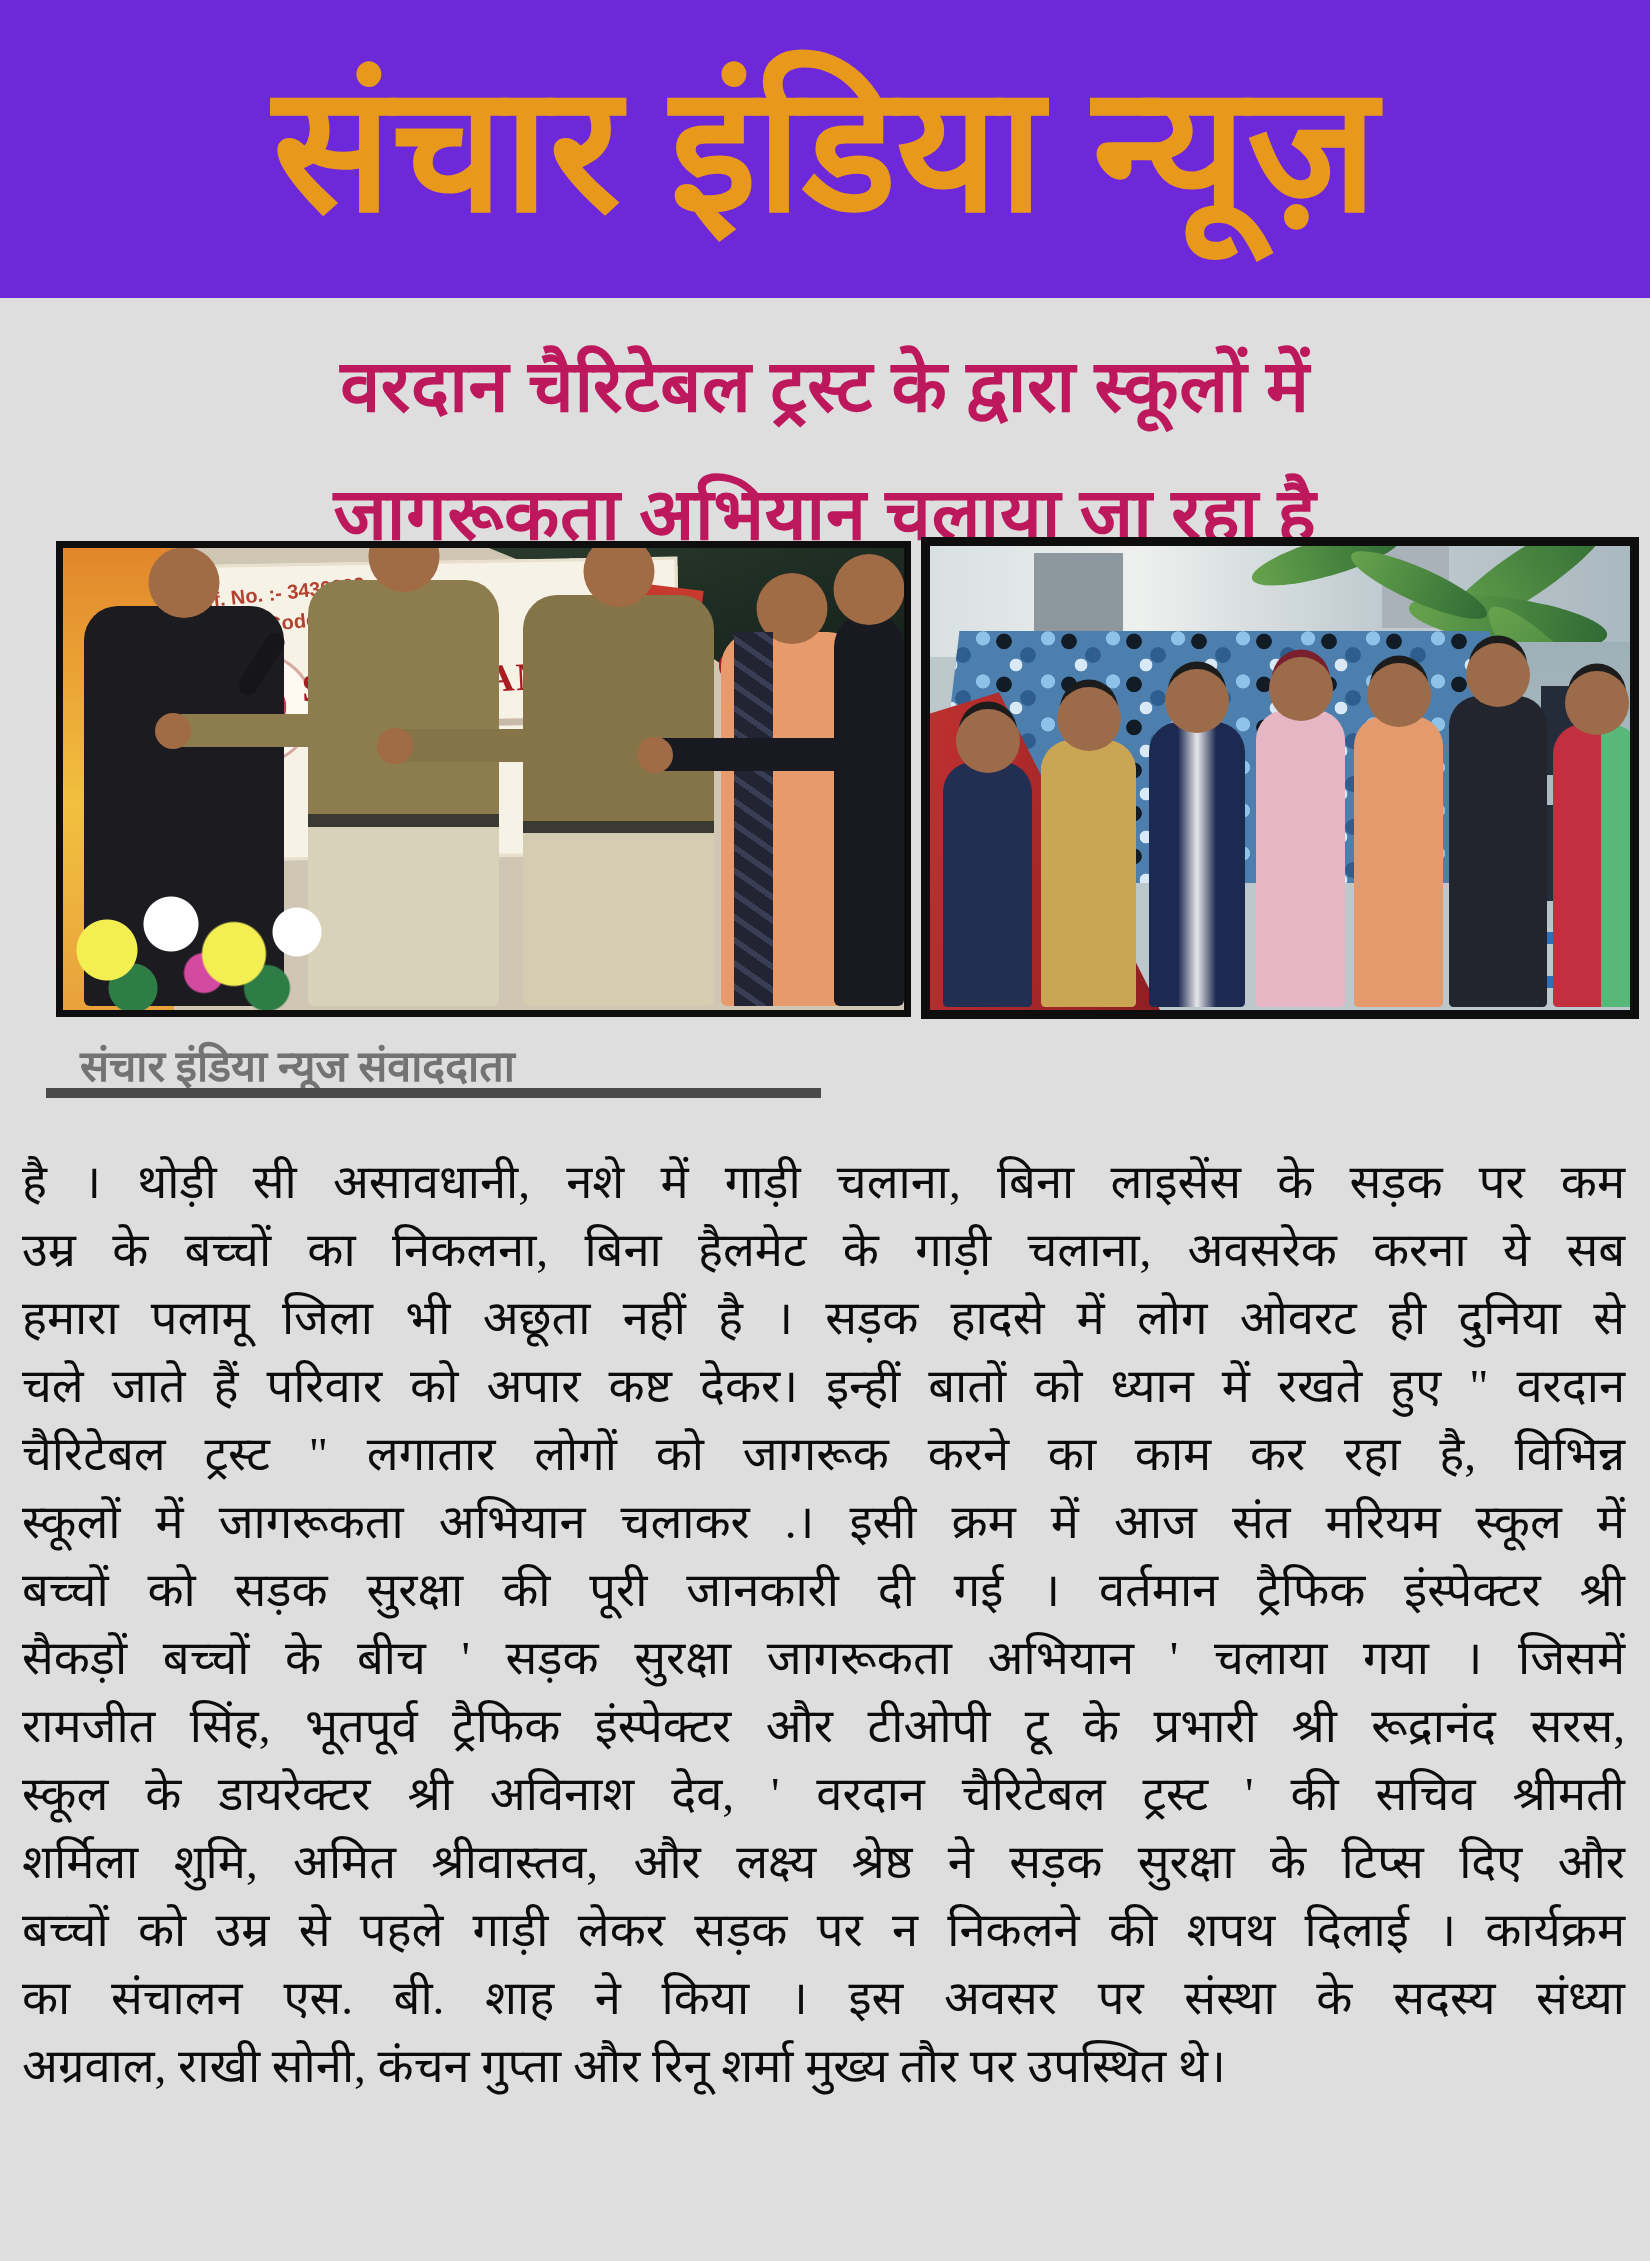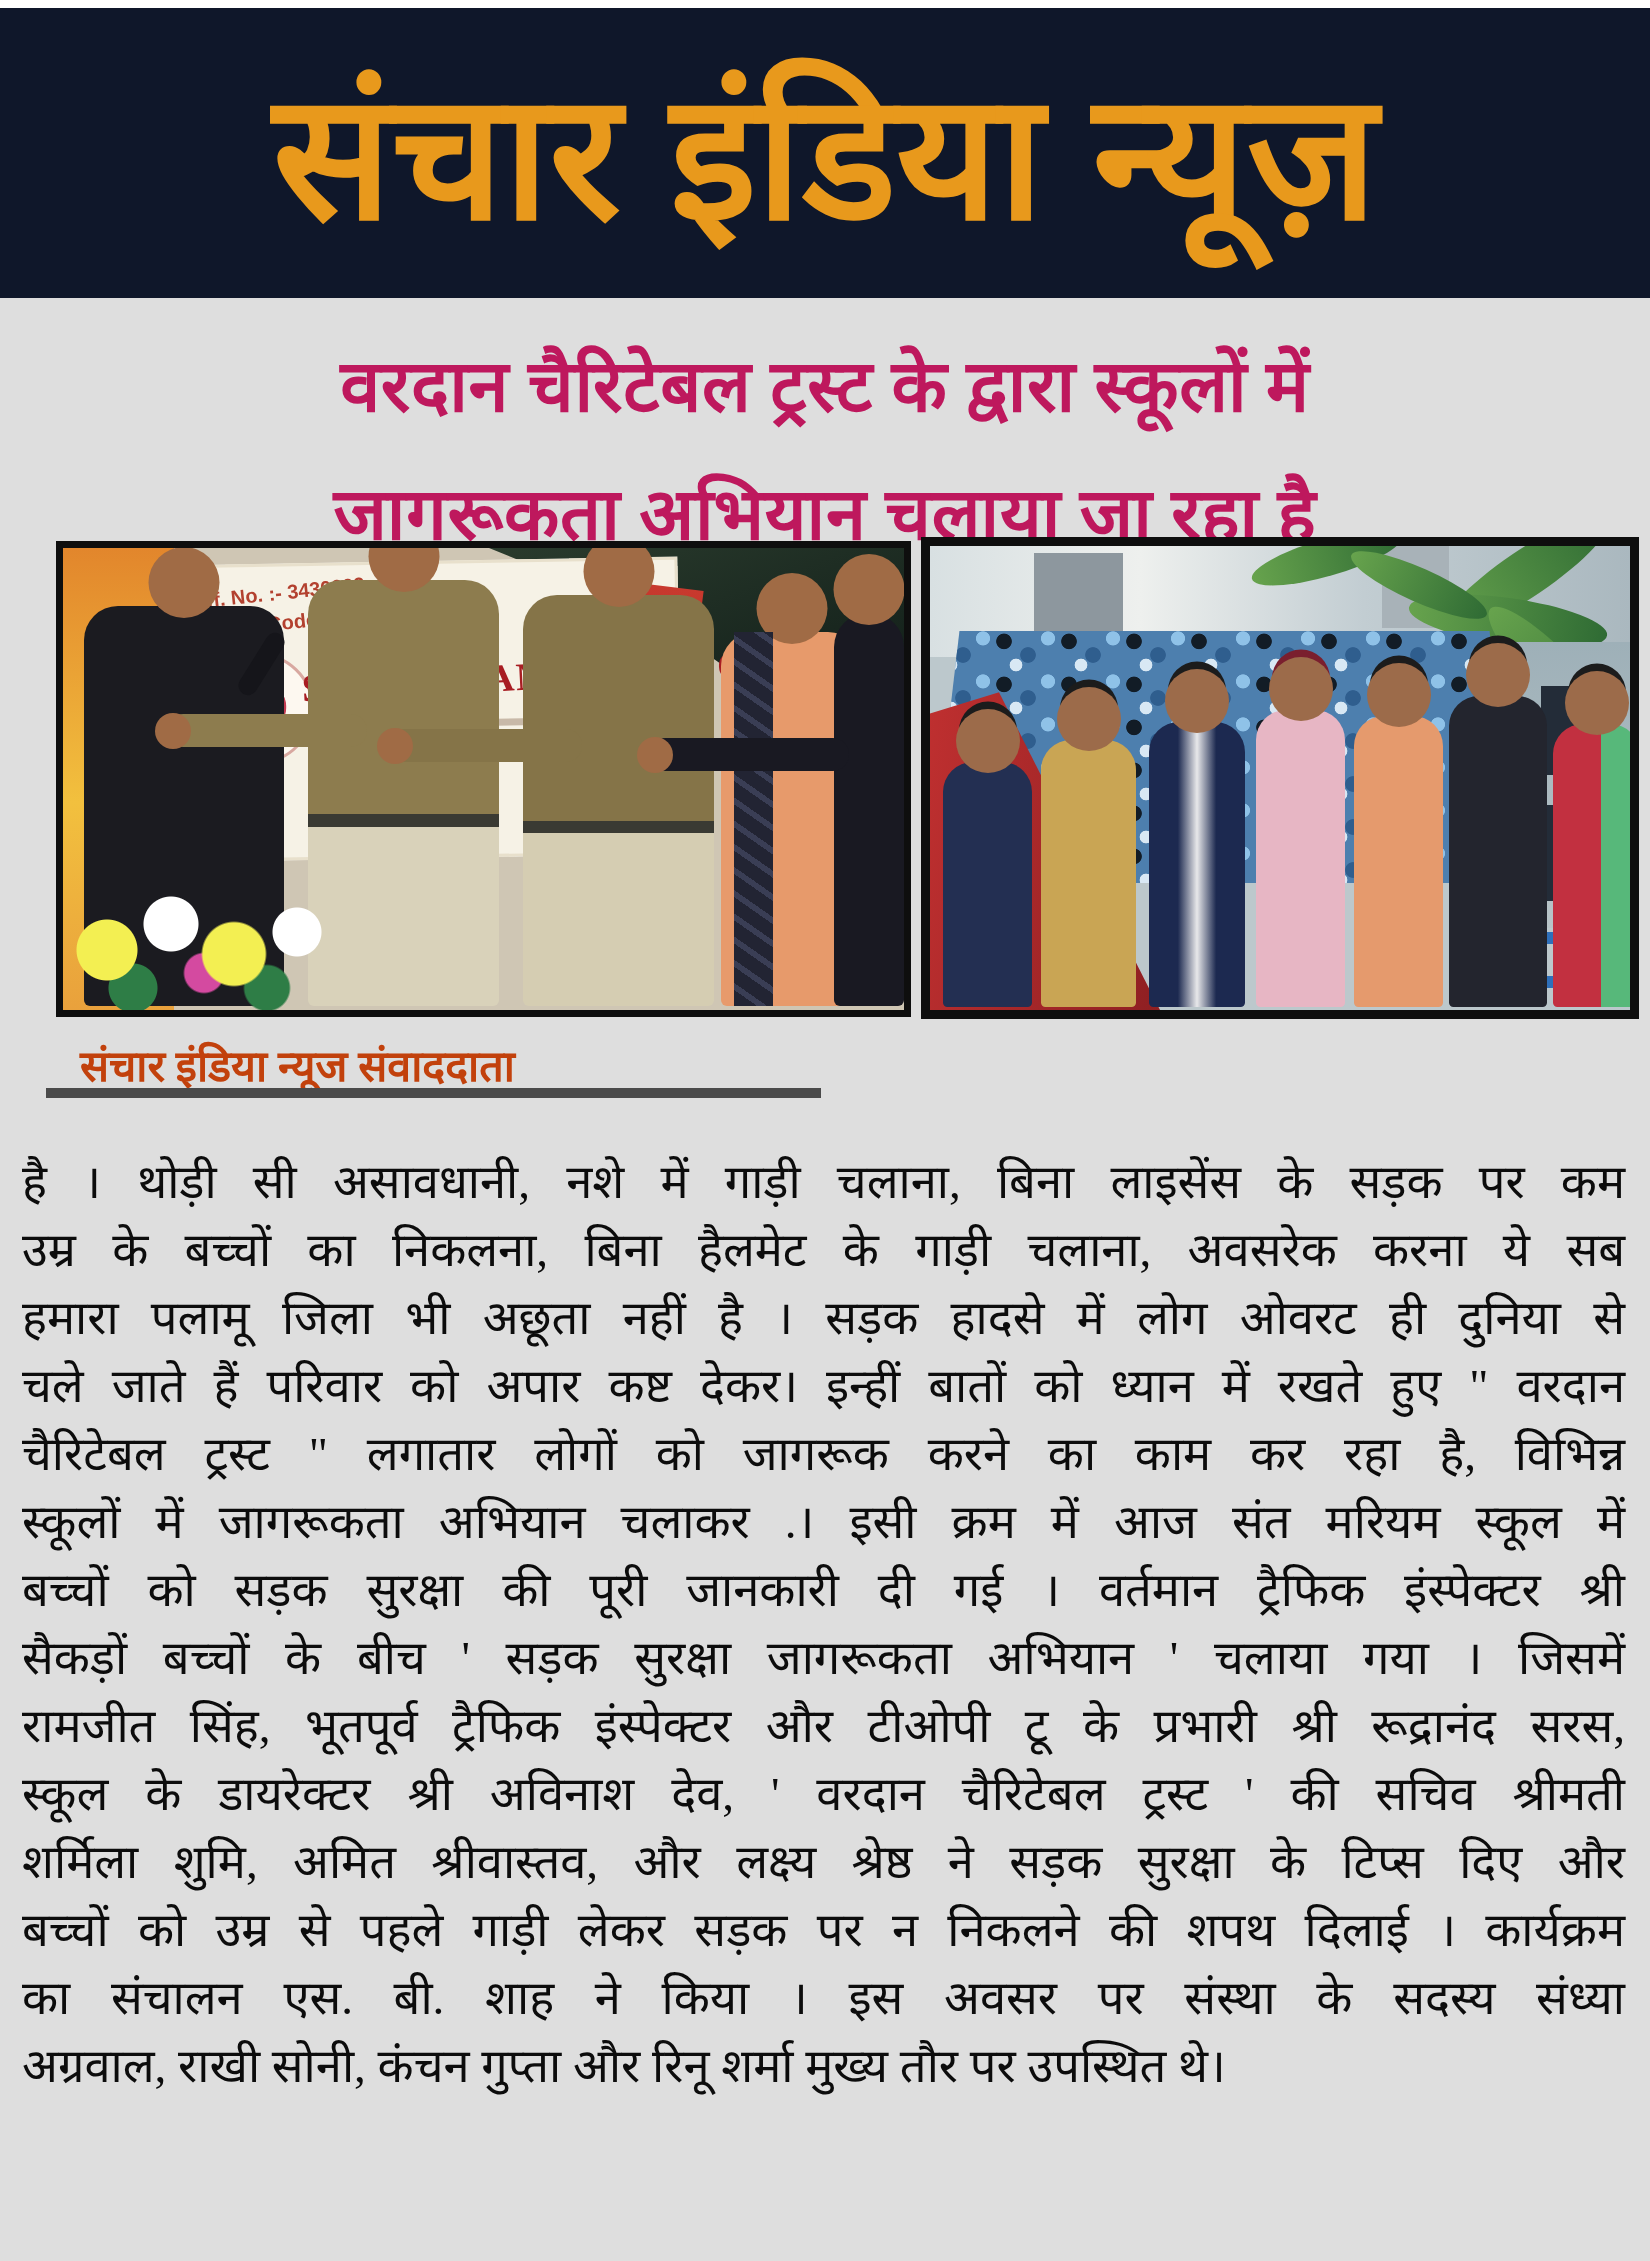--- a/index.html
+++ b/index.html
@@ -5,21 +5,21 @@
   * { margin:0; padding:0; box-sizing:border-box; }
   html,body { background:#ffffff; }
   .page {
     position:relative; width:1650px; height:2261px;
     background:#ffffff; overflow:hidden;
     font-family:"Liberation Serif","DejaVu Sans",serif;
     color:#101010;
   }
 
   
-  .masthead-band { position:absolute; left:0; top:0; width:1650px; height:298px; background:#0f172a;margin-top:8px; }
+  .masthead-band { position:absolute; left:0; top:0; width:1650px; height:298px; background:#6d28d9; }
   .masthead-title {
     position:absolute; left:0; top:0; width:100%; height:298px;
     line-height:298px; text-align:center;
     font-family:"Liberation Sans","DejaVu Sans",sans-serif;
     font-size:176px; font-weight:800; color:#E8991C; white-space:nowrap;
   }
 
   
   .content-panel { position:absolute; left:0; top:298px; width:1650px; height:1963px; background:#dedede; }
 
@@ -134,21 +134,21 @@
   .rf3 { left:219px; width:96px; height:285px;
     background:linear-gradient(90deg,#1c2950 30%,#e8e8ea 50%,#1c2950 70%); }
   .rf4 { left:326px; width:89px; height:297px; background:#e7b6c4; }
   .rf4::before { box-shadow:0 -10.4px 0 -3px #7a1f2e; }
   .rf5 { left:424px; width:89px; height:291px; background:#e59a6d; }
   .rf6 { left:519px; width:98px; height:311px; background:#23252e; }
   .rf7 { left:623px; width:87px; height:283px;
     background:linear-gradient(90deg,#c23040 55%,#57b87a 55%); }
 
   
-  .byline { position:absolute; left:80px; top:1035px; font-size:43px; font-weight:700; color:#c2410c; }
+  .byline { position:absolute; left:80px; top:1035px; font-size:43px; font-weight:700; color:#737373; }
   .byline-rule { position:absolute; left:46px; top:1088px; width:775px; height:10.4px; background:#4a4a4a; }
 
   
   .article { position:absolute; left:22px; top:1148px; width:1603px; }
   .article-line {
     height:68px; line-height:68px; font-size:47px; color:#0c0c0c;
     text-align:justify; text-align-last:justify; white-space:nowrap;
   }
   .article .lead { font-weight:800; }
   .article-rest .article-line:last-child { text-align-last:left; }

